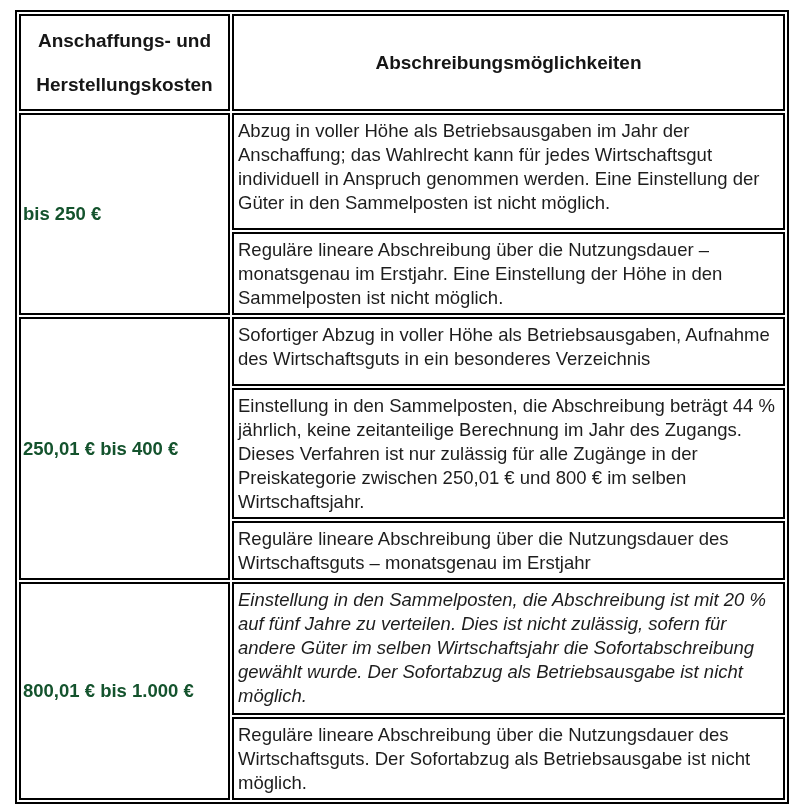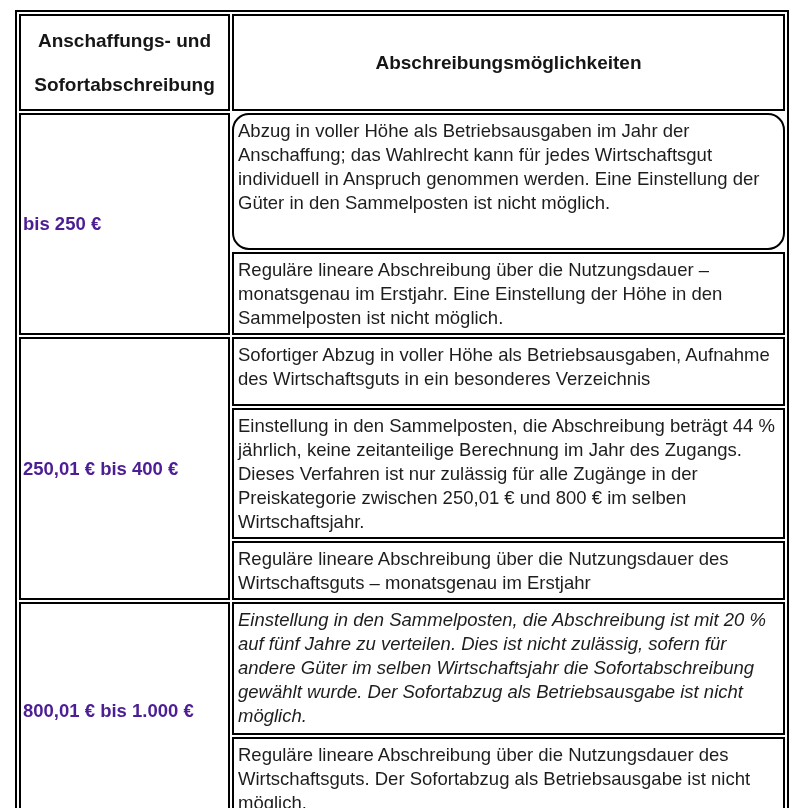--- a/index.html
+++ b/index.html
@@ -45,32 +45,32 @@
     justify-content: space-between;
     gap: 19px;
     line-height: 25px;
   }
   td.cost {
     font-size: 18.5px;
     font-weight: bold;
     text-align: left;
     vertical-align: middle;
     padding: 0 2px 0 2px;
-    color: #4c1d95;
+    color: #14532d;
   }
   td.option {
     font-size: 18.5px;
     font-weight: normal;
     text-align: left;
     vertical-align: top;
     padding: 4px 3px 3px 4px;
     line-height: 24px;
   }
   
-  .h-r1s1 { height: 137px; border-radius: 17px; }
+  .h-r1s1 { height: 117px; }
   .h-r1s2 { height: 80px;  }
   .h-r2s1 { height: 69px;  }
   .h-r2s2 { height: 123px; }
   .h-r2s3 { height: 56px;  }
   .h-r3s1 { height: 133px; font-style: italic; }
   .h-r3s2 { height: 81px;  }
 </style>
 </head>
 <body>
 
@@ -78,21 +78,21 @@
   <table class="dep-table">
     <colgroup>
       <col class="col-cost">
       <col class="col-options">
     </colgroup>
     <thead>
       <tr>
         <th class="hdr">
           <div class="hdr-lines">
             <div>Anschaffungs- und</div>
-            <div>Sofortabschreibung</div>
+            <div>Herstellungskosten</div>
           </div>
         </th>
         <th class="hdr">Abschreibungsmöglichkeiten</th>
       </tr>
     </thead>
     <tbody>
 
       <tr>
         <td class="cost" rowspan="2">bis 250 €</td>
         <td class="option h-r1s1">Abzug in voller Höhe als Betriebsausgaben im Jahr der Anschaffung; das Wahlrecht kann für jedes Wirtschaftsgut individuell in Anspruch genommen werden. Eine Einstellung der Güter in den Sammelposten ist nicht möglich.</td>

